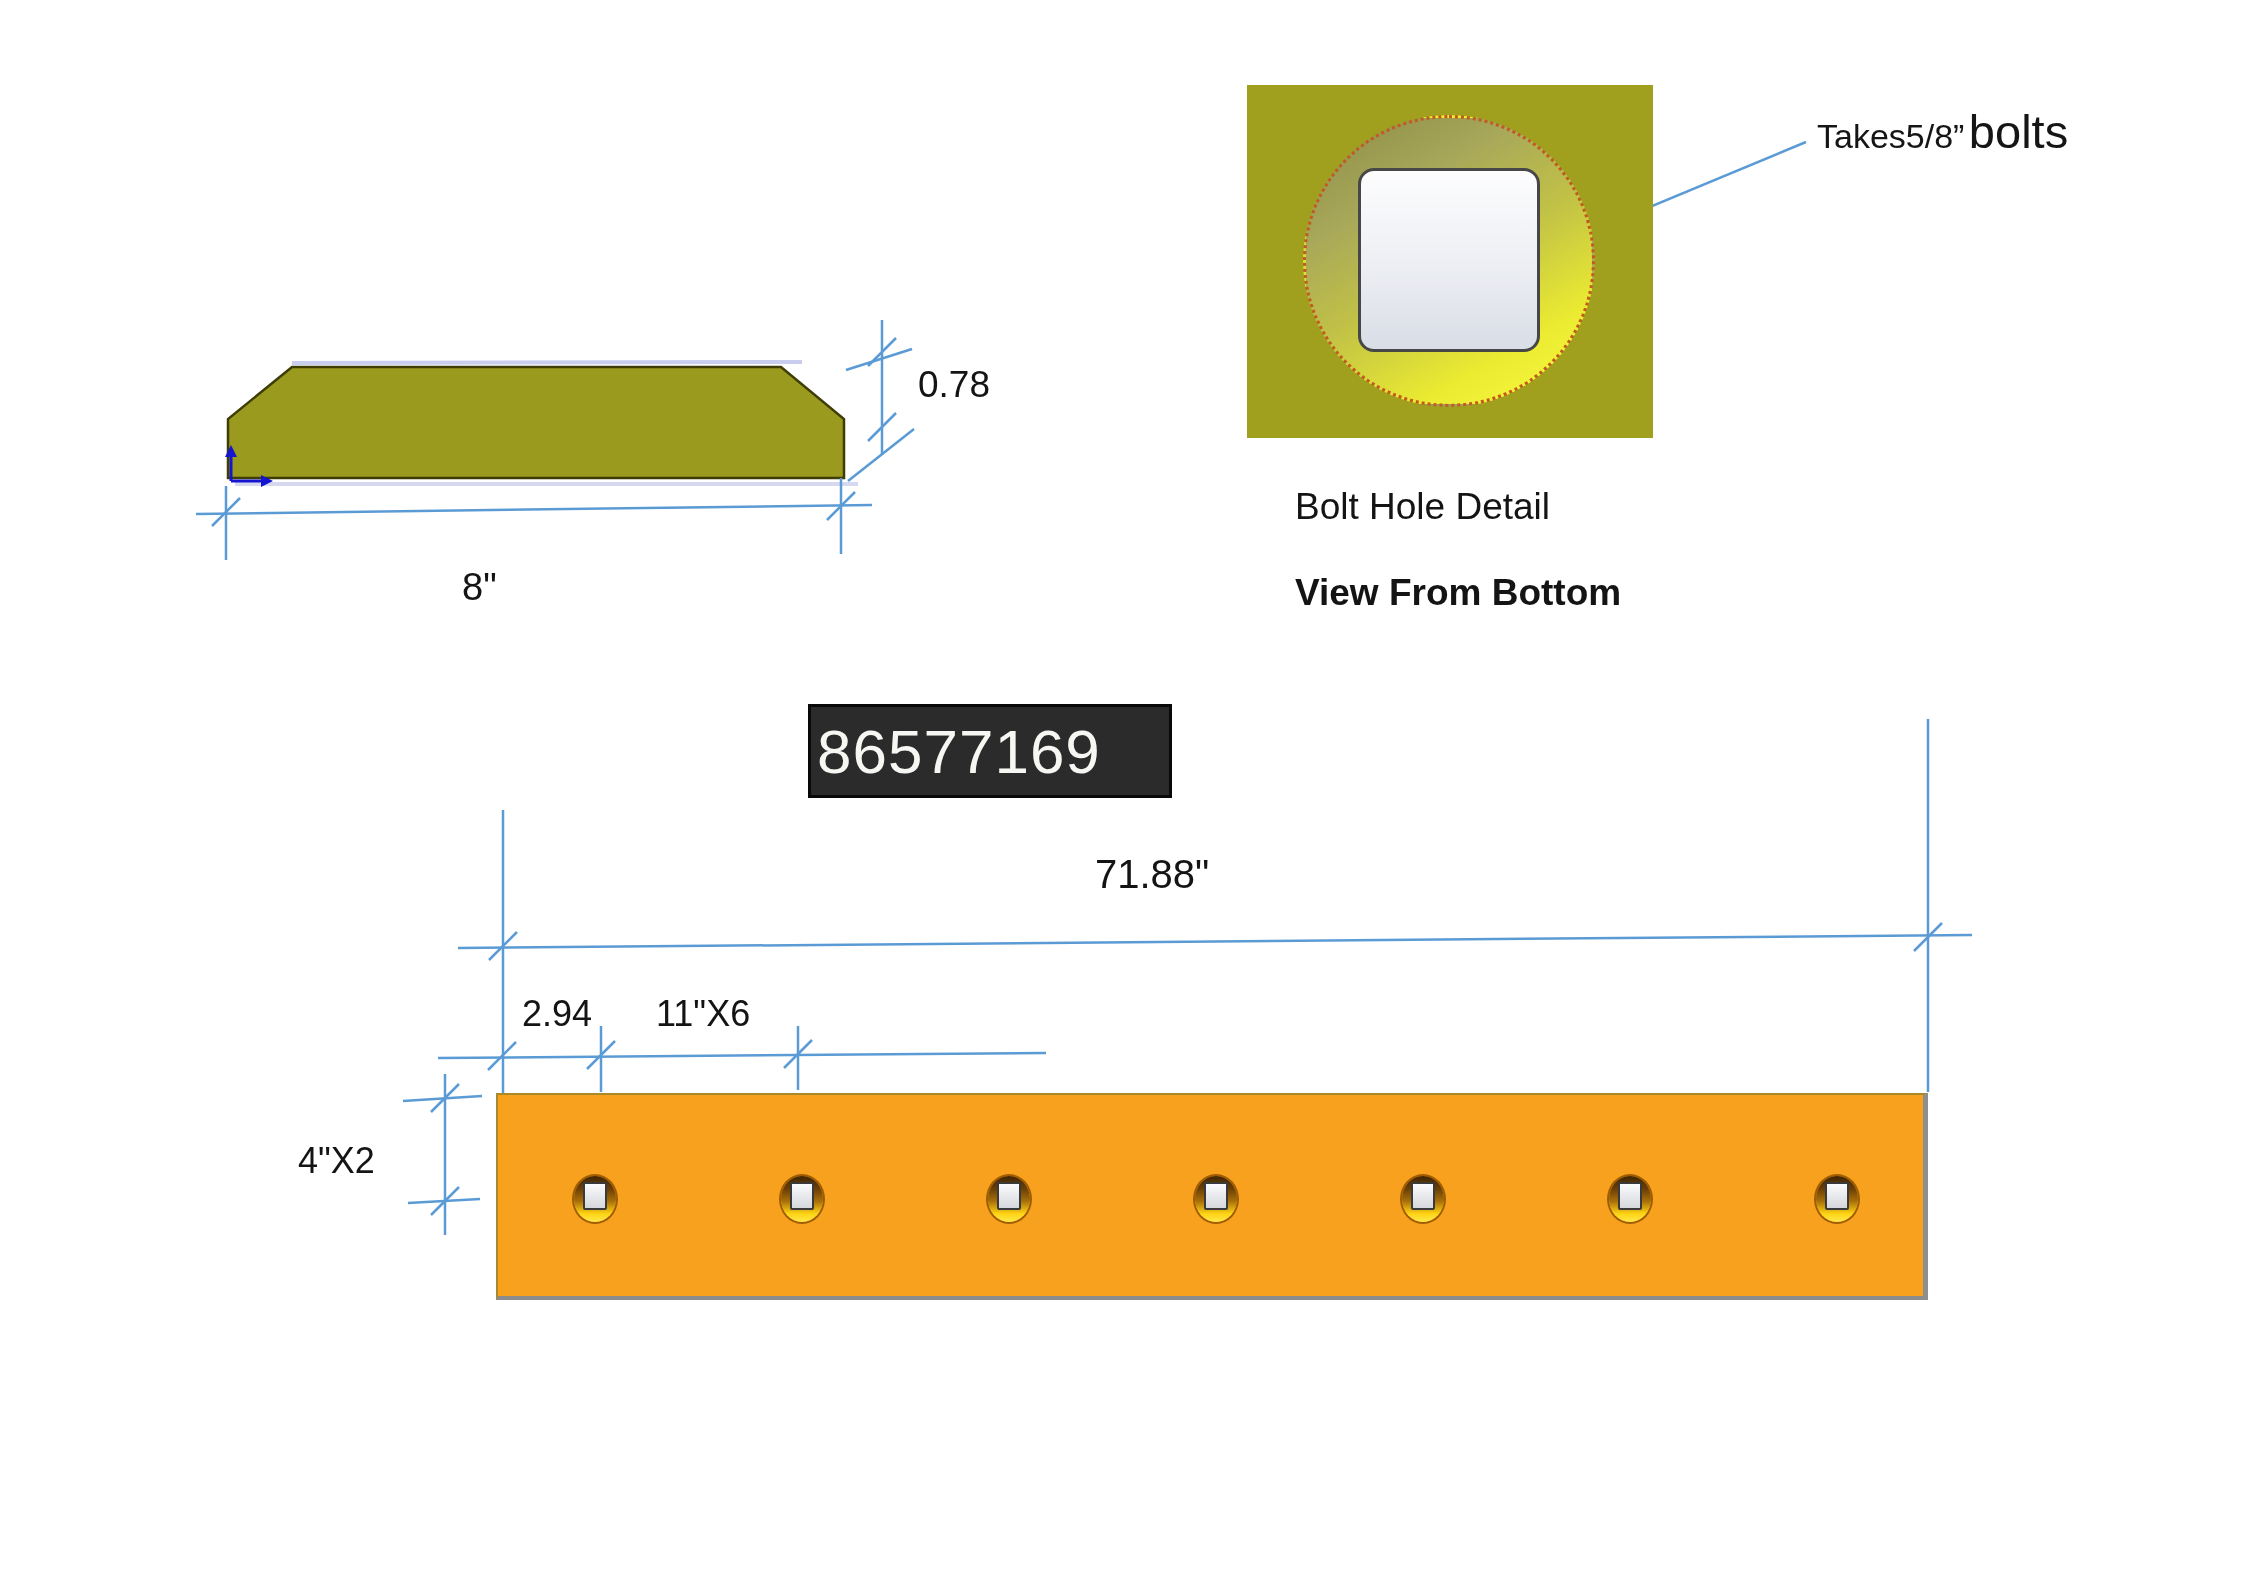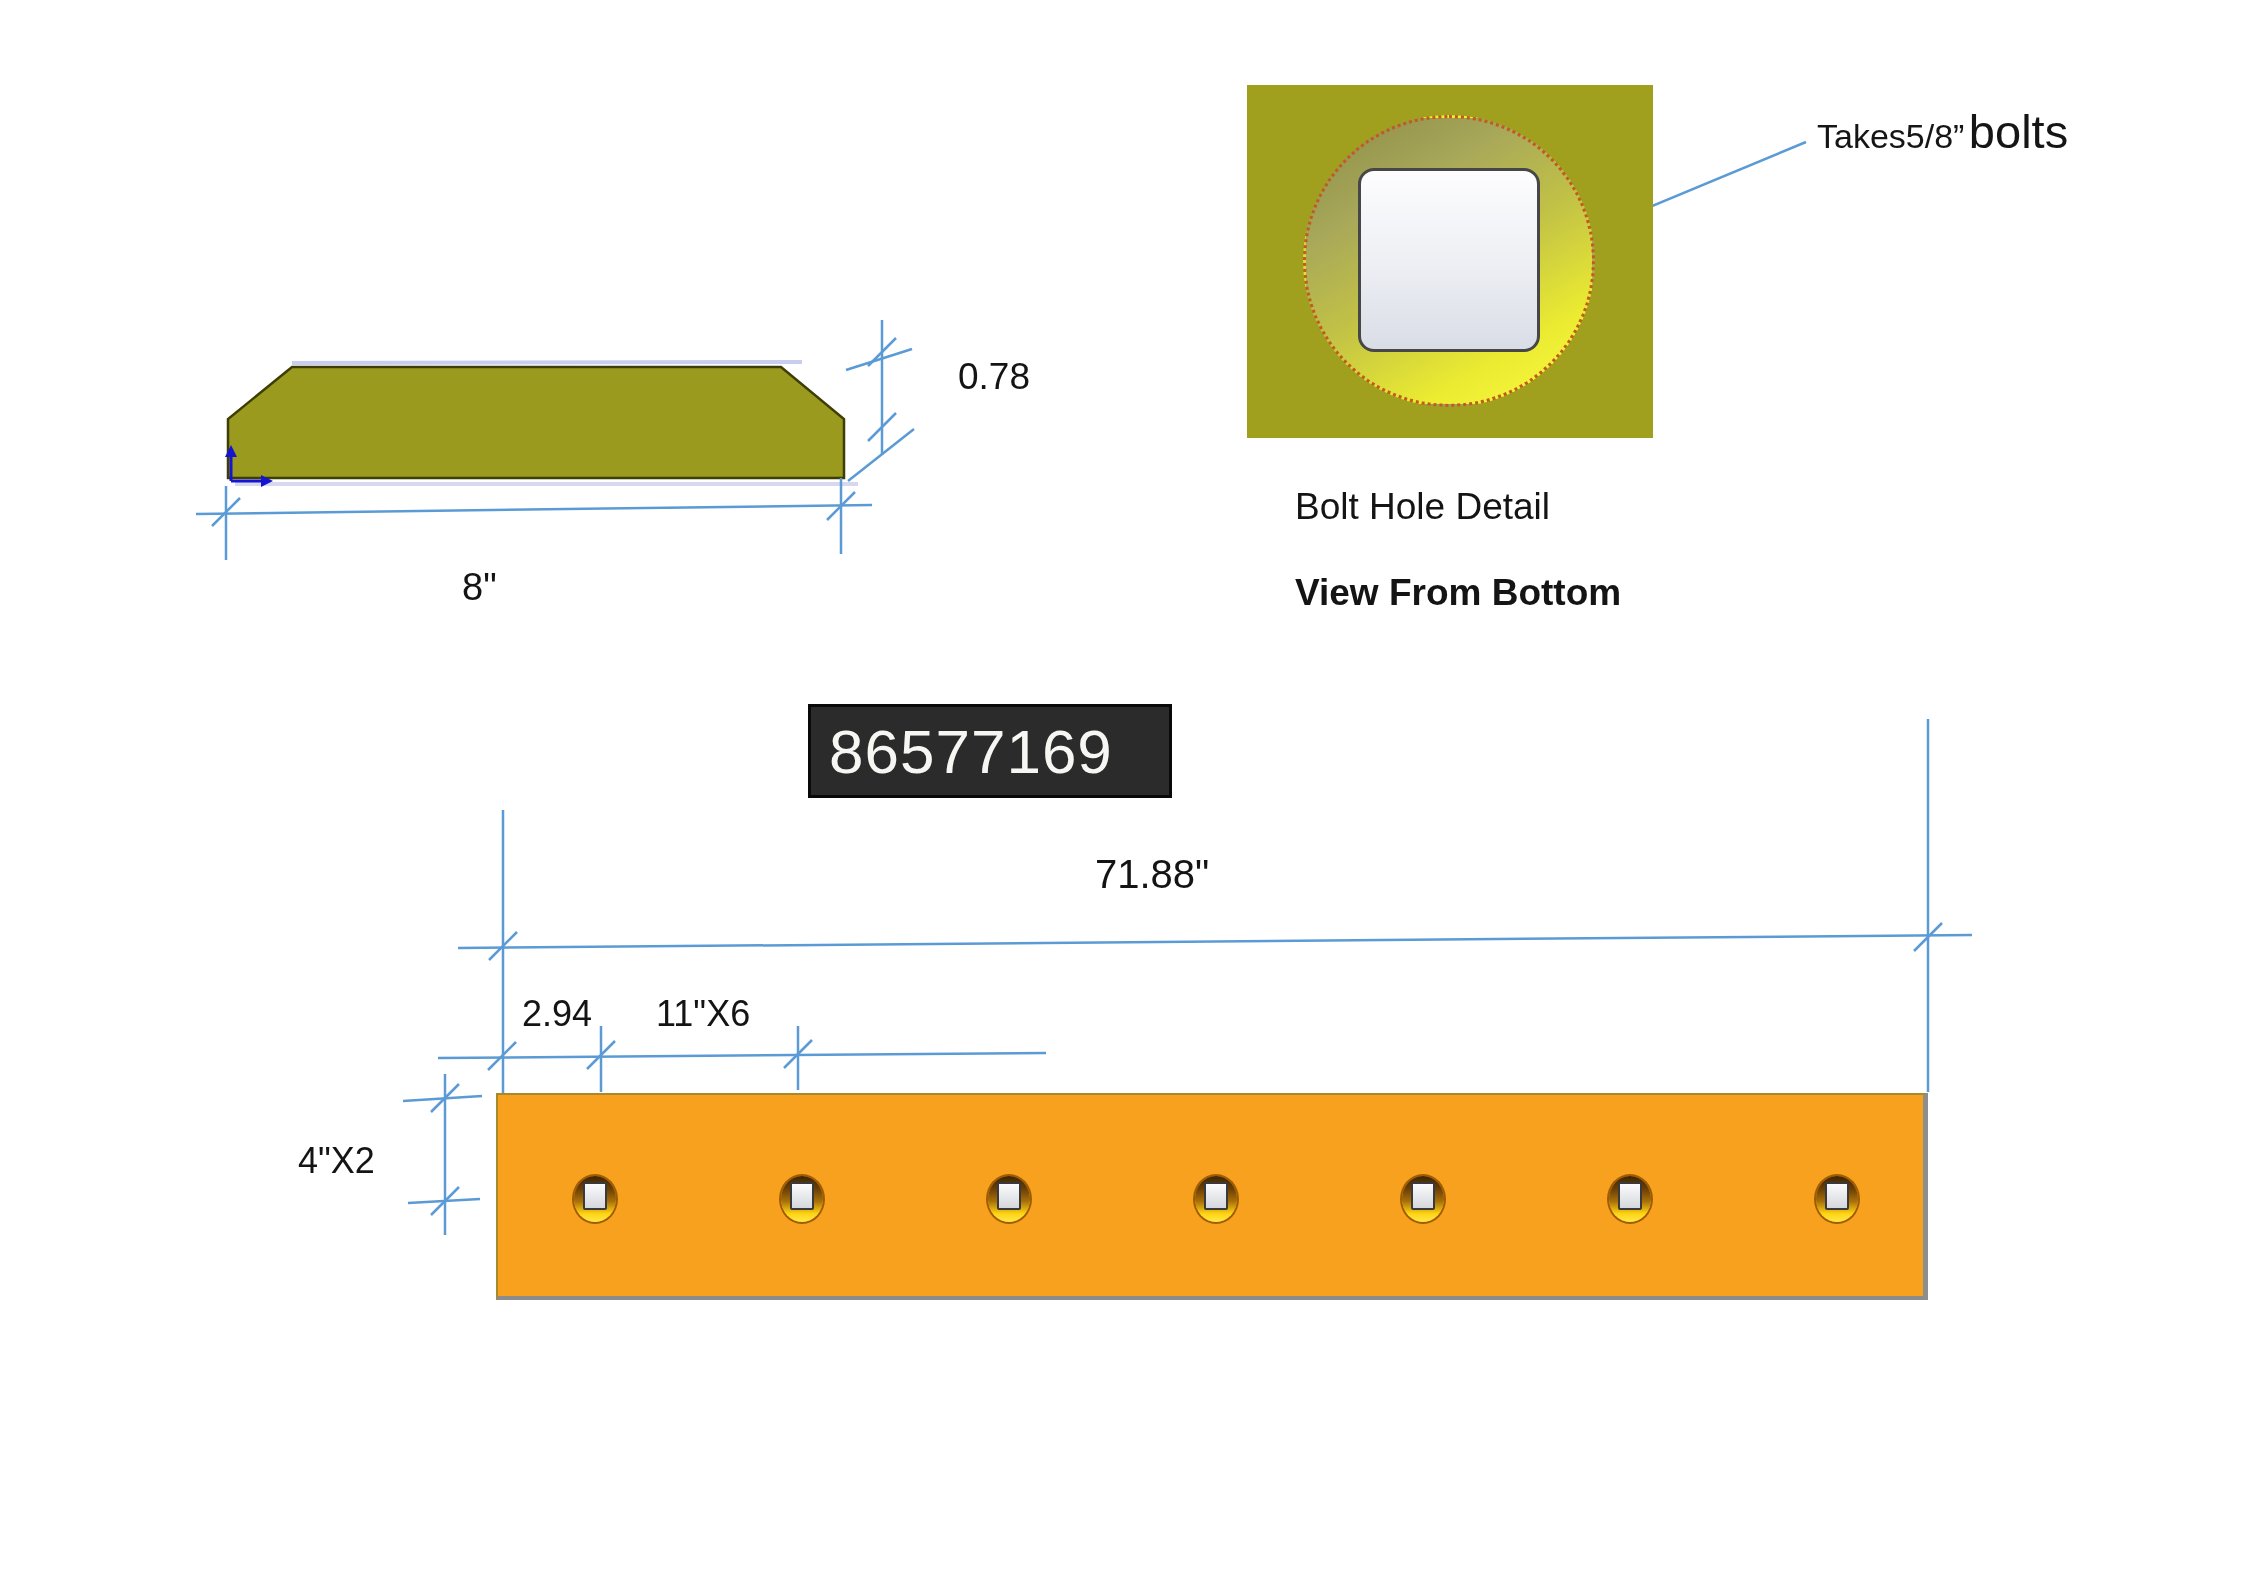--- a/index.html
+++ b/index.html
@@ -33,21 +33,21 @@
     box-sizing:border-box;
   }
   .note-small{font-size:34px;}
   .note-big{font-size:47px;}
   .caption{font-size:37px;}
 
   
   .part-box{
     position:absolute;left:808px;top:704px;width:364px;height:94px;
     background:#2b2b2b;border:3px solid #090909;box-sizing:border-box;
-    display:flex;align-items:center;padding-left:18px;
+    display:flex;align-items:center;padding-left:6px;
     color:#f6f6f2;font-size:62px;letter-spacing:1px;
   }
 
   
   .bar{
     position:absolute;left:496px;top:1093px;width:1432px;height:207px;
     background:#f7a11e;box-sizing:border-box;
     border-top:2px solid #a98a2a;
     border-left:2px solid #a98a2a;
     border-bottom:4px solid #8c8c8c;
@@ -114,21 +114,21 @@
 
     <line x1="445" y1="1074" x2="445" y2="1235"></line>
     <line x1="403" y1="1101" x2="482" y2="1096"></line>
     <line x1="408" y1="1203" x2="480" y2="1199"></line>
     <line x1="431" y1="1112" x2="459" y2="1084"></line>
     <line x1="431" y1="1215" x2="459" y2="1187"></line>
   </g>
 </svg>
 
 <div class="dimtext" style="left:462px;top:566px;font-size:38px;">8"</div>
-<div class="dimtext" style="left:918px;top:356px;font-size:37px;margin-left:40px;">0.78</div>
+<div class="dimtext" style="left:918px;top:364px;font-size:37px;">0.78</div>
 
 <div class="detail-square"></div>
 <div class="detail-circle"></div>
 <div class="detail-hole-square"></div>
 
 <div class="abs" style="left:1817px;top:104px;">
   <span class="note-small">Takes5/8”</span><span> </span>
   <span class="note-big">bolts</span>
 </div>
 

